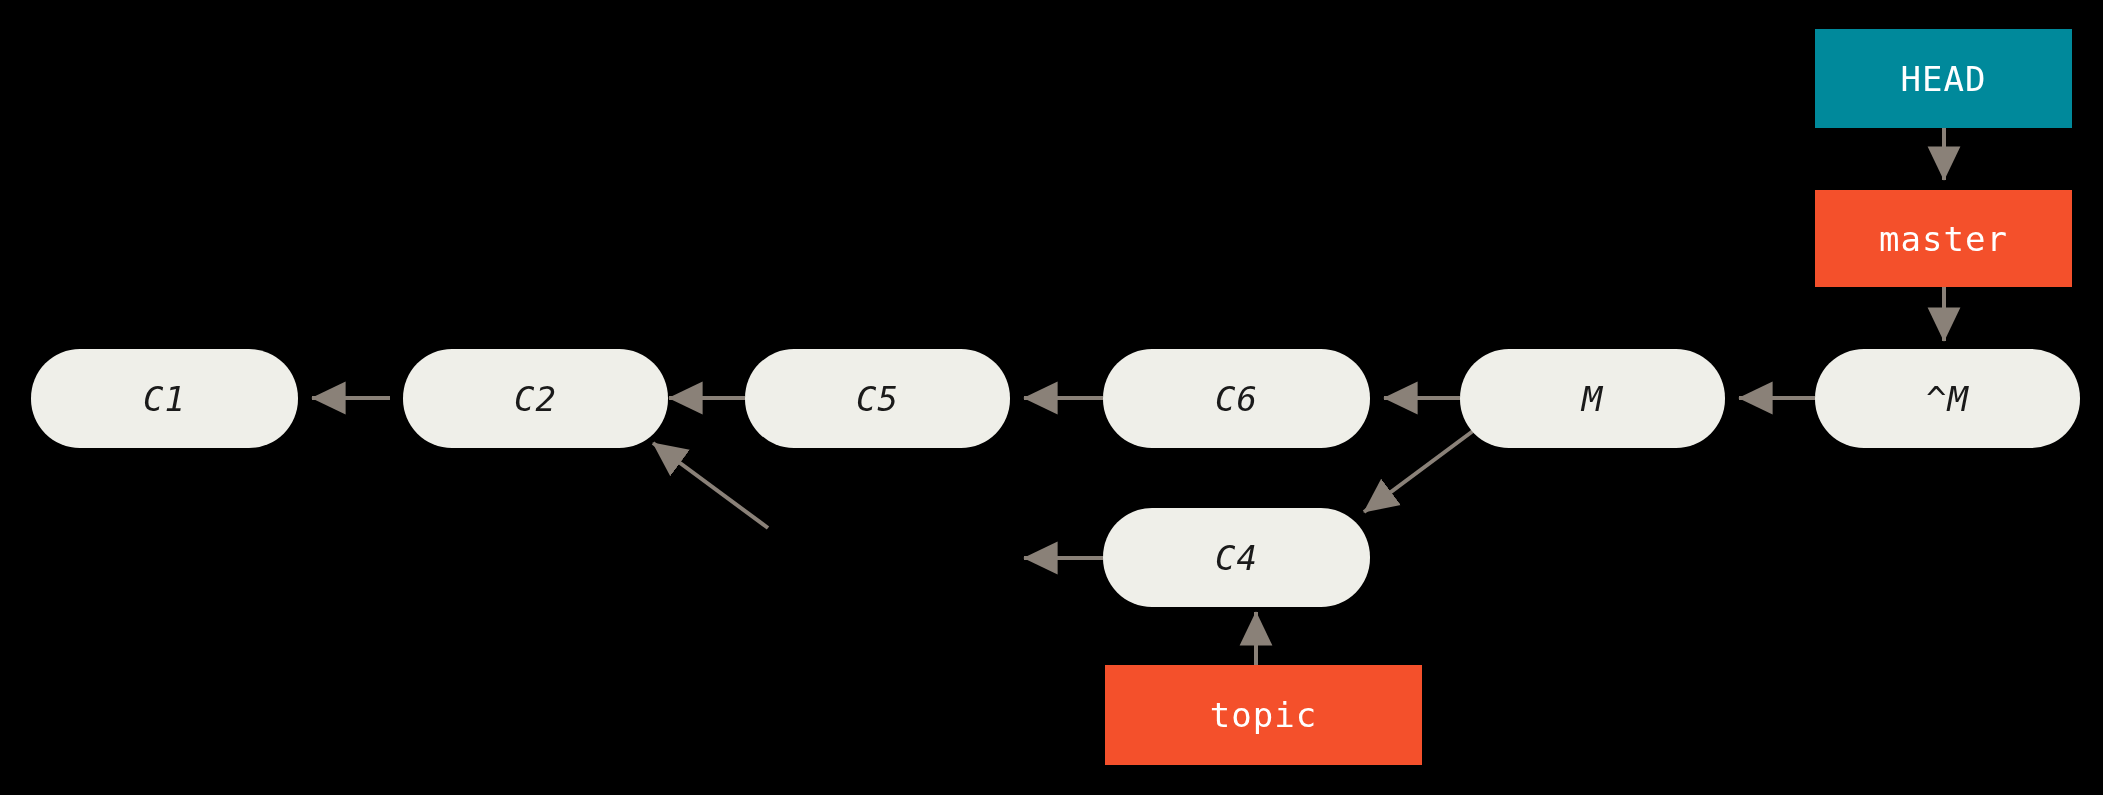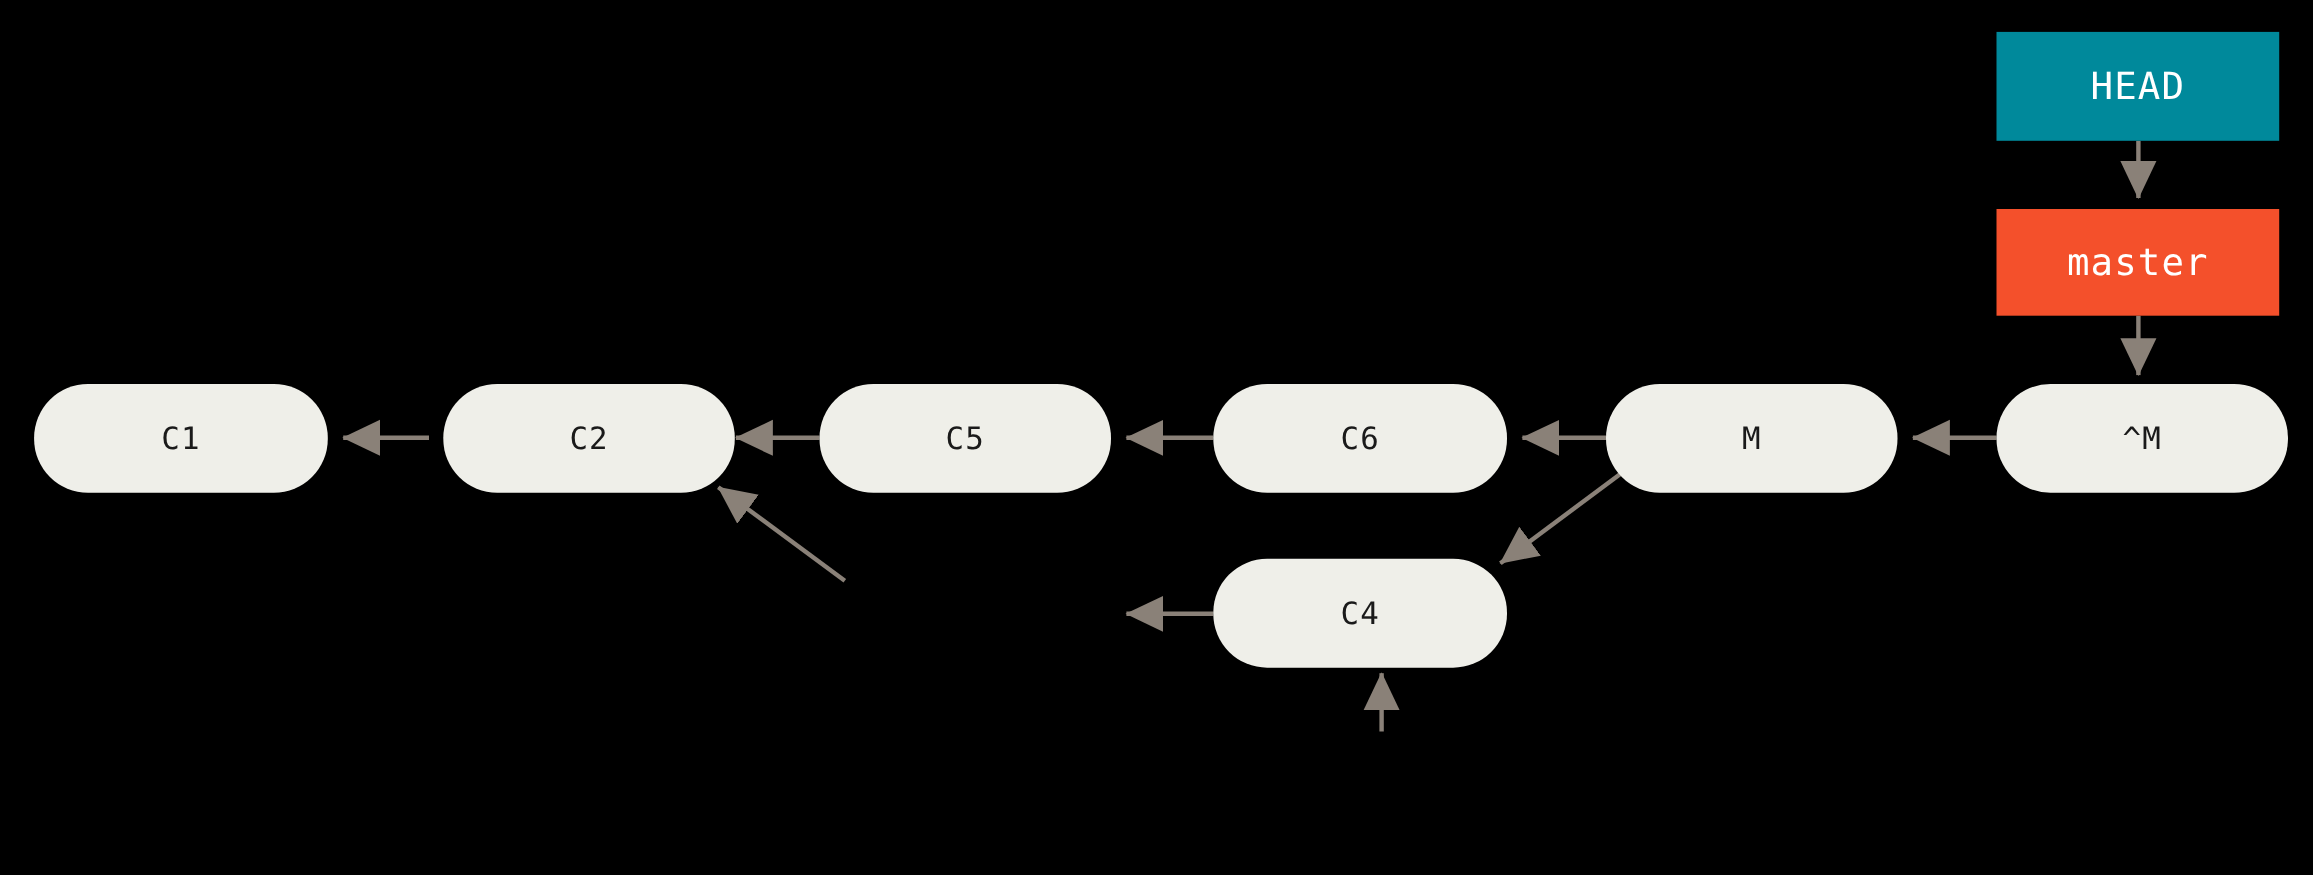--- a/index.html
+++ b/index.html
@@ -31,22 +31,23 @@
     display: flex;
     align-items: center;
     justify-content: center;
     box-sizing: border-box;
   }
   .commit {
     background: #EFEFE9;
     border-radius: 49px;
     color: #1A1A1A;
     font-family: "DejaVu Sans Mono", monospace;
-    font-size: 28px;
+    font-size: 34px;
     letter-spacing: 1px;
+    font-style: italic;
   }
   .ref {
     color: #FFFFFF;
     font-family: "DejaVu Sans Mono", monospace;
     font-size: 34px;
     letter-spacing: 1px;
     border-radius: 0;
   }
   .ref-head {
     background: #00899B;
@@ -105,14 +106,17 @@
   <div class="node commit" style="left:1103px;top:508px; width:267px; height:99px;">
     <span>C4</span>
   </div>
 
   <div class="node ref ref-branch" style="left:1815px;top:190px; width:257px; height:97px;">
     <span>master</span>
   </div>
   <div class="node ref ref-head" style="left:1815px;top:29px;  width:257px; height:99px;">
     <span>HEAD</span>
   </div>
+  <div class="node ref ref-branch" style="left:1105px;top:665px; width:317px; height:100px;">
+    <span>topic</span>
+  </div>
 
 </div>
 
 </body></html>

